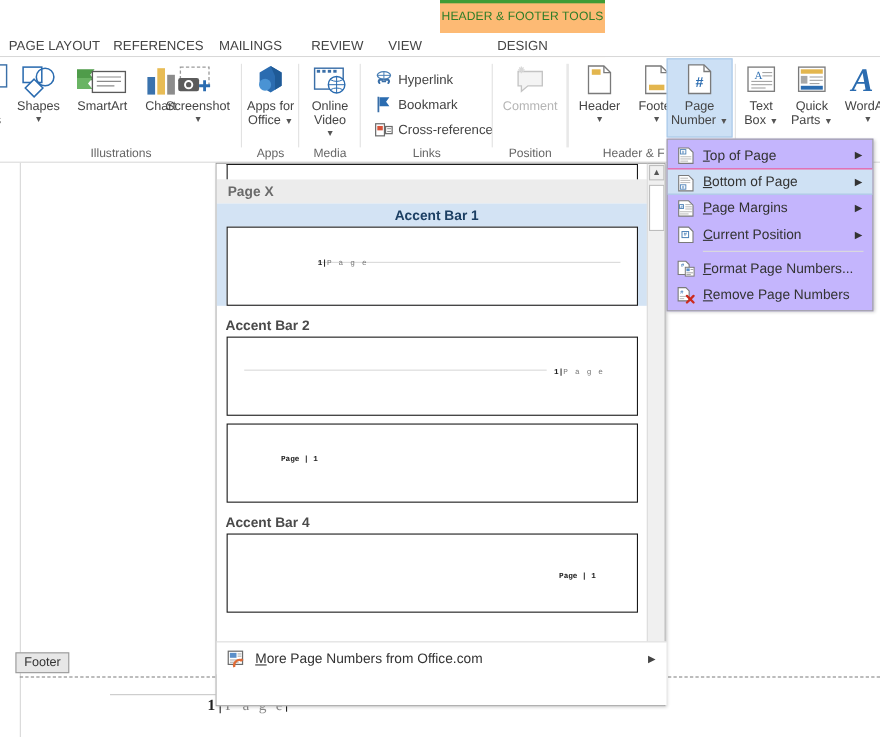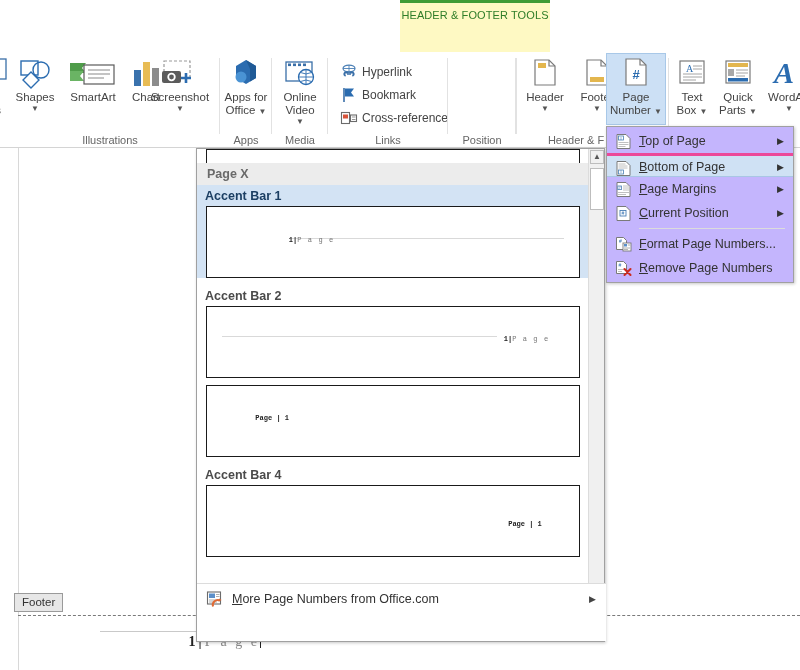--- a/index.html
+++ b/index.html
@@ -17,21 +17,21 @@
   .titlebar {
     position: absolute; left: 0; top: 0; width: 800px; height: 30px;
     background: #fff;
   }
   .title-text {
     position: absolute; left: 0; top: 6px; width: 440px;
     text-align: center; font-size: 12.5px; color: #444; white-space: nowrap;
   }
   .ctx-tab-group {
     position: absolute; left: 400px; top: 0; width: 150px; height: 52px;
-    background: #fef9c3; border-top: 3px solid #3f9c35;
+    background: #fdba74; border-top: 3px solid #3f9c35;
   }
   .ctx-tab-title {
     position: absolute; left: 0; top: 6px; width: 150px; text-align: center;
     font-size: 11px; color: #2f7d28; letter-spacing: .1px; white-space: nowrap;
   }
 
   
   .tabstrip {
     position: absolute; left: 0; top: 30px; width: 800px; height: 22px;
     border-bottom: 1px solid #d4d4d4; background: #fff;
@@ -118,21 +118,21 @@
   }
   .gal-scrollarea {
     position: absolute; left: 0; top: 0; width: 392px; height: 464px;
     overflow: hidden; background: #fff;
   }
   .gal-cat {
     font-size: 12.5px; font-weight: bold; color: #6a6a6a;
     background: #ececec; padding: 4px 0 4px 10px; white-space: nowrap;
   }
   .gal-item { padding: 0; }
-  .gal-item.hl { background: #d3e3f4; }
+  .gal-item.hl { background: #d3e3f4; text-align: center; }
   .gal-name {
     font-size: 12.5px; font-weight: bold; color: #4a4a4a;
     padding: 4px 0 3px 8px; white-space: nowrap;
   }
   .gal-name.hl { color: #1c3f63; }
   .gal-prev {
     position: relative; margin: 0 9px 7px 9px; height: 72px;
     background: #fff; border: 1px solid #1a1a1a;
   }
   .gal-prev.firstcut { height: 14px; border-bottom: none; margin-bottom: 0; }
@@ -181,36 +181,44 @@
   .pnmenu {
     position: absolute; left: 606px; top: 126px; width: 188px;
     background: #c4b5fd; border: 1px solid #a0a0a0;
     box-shadow: 1px 1px 3px rgba(0,0,0,.22); padding: 2px 0;
   }
   .mi {
     position: relative; height: 24px; line-height: 24px;
     font-size: 12.5px; color: #333; padding-left: 32px; white-space: nowrap;
     cursor: default;
   }
-  .mi.hl { background: #cfe1f4; border-top: 3px solid #ec4899; border-bottom: 1px solid #a9c6e4; height: 24px; line-height: 22px; }
+  .mi.hl { background: #cfe1f4; border-top: 1px solid #ec4899; border-bottom: 1px solid #a9c6e4; height: 24px; line-height: 22px; }
   .mi-ico { position: absolute; left: 8px; top: 4px; width: 17px; height: 17px; }
   .mi-arrow { position: absolute; right: 9px; top: 0; font-size: 9px; color: #333; }
   .mi-sep { height: 1px; background: #dcdcdc; margin: 3px 8px 3px 32px; }
 </style>
 </head>
 <body>
 
 <div id="app">
 
   <div class="titlebar">
     <div class="ctx-tab-group">
       <div class="ctx-tab-title">HEADER &amp; FOOTER TOOLS</div>
     </div>
   </div>
 
+  <div class="tabstrip">
+    <div class="tab" style="left:2px">PAGE LAYOUT</div>
+    <div class="tab" style="left:97px">REFERENCES</div>
+    <div class="tab" style="left:193px">MAILINGS</div>
+    <div class="tab" style="left:277px">REVIEW</div>
+    <div class="tab" style="left:347px">VIEW</div>
+    <div class="tab active" style="left:448px;width:54px;text-align:center;padding:0">DESIGN</div>
+  </div>
 
   <div class="ribbon">
 
     <div class="grp" style="left:0;width:220px">
       <div class="btn" style="left:-32px">
         <span class="ico">
           <svg width="54" height="34" viewBox="0 0 54 34">
             <rect x="16" y="2" width="22" height="20" fill="#fff" stroke="#3a6fa8" stroke-width="1.3"></rect>
             <circle cx="17" cy="20" r="7" fill="none" stroke="#2b6cb0" stroke-width="1.3"></circle>
             <path d="M10 20h14M17 13v14M11.5 15.5q5.5 3 11 0M11.5 24.5q5.5-3 11 0" stroke="#2b6cb0" stroke-width=".9" fill="none"></path>
@@ -345,20 +353,29 @@
             <path d="M12 7h3.5M12 9.5h3.5" stroke="#8a8a8a" stroke-width=".9"></path>
           </svg>
         </span>
         <span>Cross-reference</span>
       </div>
       <div class="grp-label">Links</div>
       <div class="grp-sep" style="right:0"></div>
     </div>
 
     <div class="grp" style="left:448px;width:68px">
+      <div class="btn dis" style="left:7px">
+        <span class="ico">
+          <svg width="54" height="34" viewBox="0 0 54 34">
+            <path d="M16 8h22v13h-13l-6 5v-5h-3z" fill="#f4f4f4" stroke="#c3c3c3" stroke-width="1.2"></path>
+            <path d="M19 3.5v6M16 6.5h6M17 4.3l4 4M21 4.3l-4 4" stroke="#d8d8d8" stroke-width="1.2"></path>
+          </svg>
+        </span>
+        <span class="lbl">Comment</span>
+      </div>
       <div class="grp-label">Position</div>
       <div class="grp-sep" style="right:0"></div>
     </div>
 
     <div class="grp" style="left:516px;width:152px">
       <div class="btn" style="left:2px">
         <span class="ico">
           <svg width="54" height="34" viewBox="0 0 54 34">
             <path d="M17 3h14l6 6v19H17z" fill="#fff" stroke="#7a7a7a" stroke-width="1.2"></path>
             <path d="M31 3v6h6" fill="none" stroke="#7a7a7a" stroke-width="1.2"></path>

